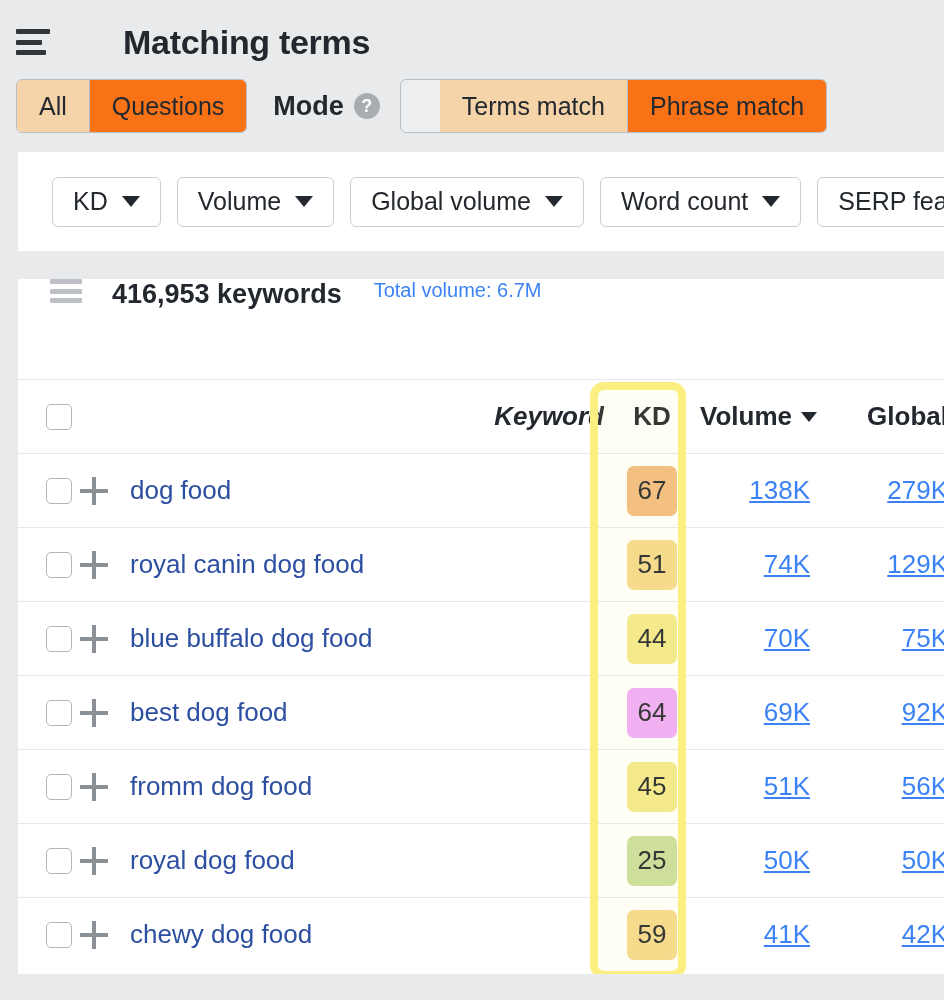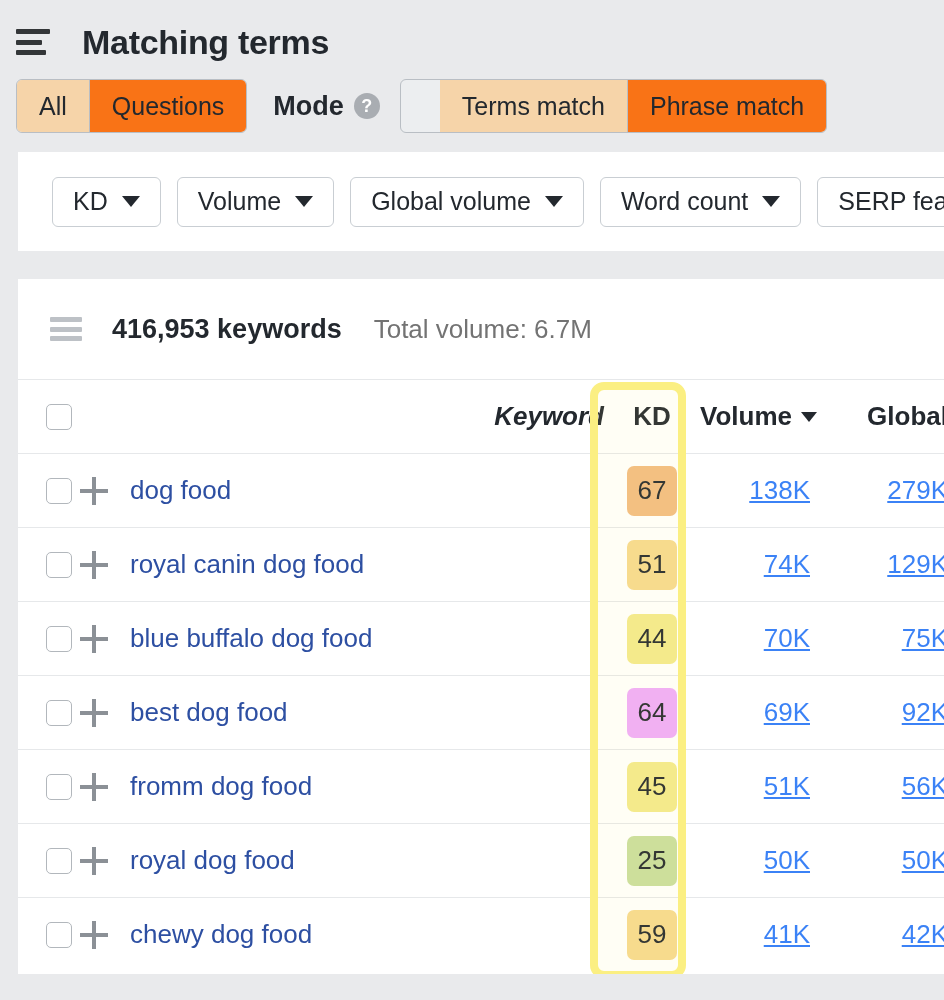--- a/index.html
+++ b/index.html
@@ -16,20 +16,21 @@
     color: #23282e;
     -webkit-font-smoothing: antialiased;
   }
 
   
   .page-header {
     display: flex;
     align-items: center;
     padding: 22px 0 0 16px;
     height: 62px;
+    gap: 41px;
   }
   .hamburger {
     width: 34px;
     height: 26px;
     display: flex;
     flex-direction: column;
     justify-content: space-between;
     cursor: pointer;
     flex: 0 0 auto;
   }
@@ -145,21 +146,21 @@
   
   .table-card {
     margin-top: 28px;
     height: 695px;
     position: relative;
     overflow: hidden;
   }
 
   .table-summary {
     display: flex;
-    align-items: center;
+    align-items: flex-start;
     height: 100px;
     padding-left: 32px;
   }
   .list-icon {
     width: 32px;
     height: 24px;
     display: flex;
     flex-direction: column;
     justify-content: space-between;
     cursor: pointer;
@@ -168,22 +169,22 @@
   .list-icon i { display: block; height: 5px; background: #bdc1c6; border-radius: 1px; width: 32px; }
 
   .kw-count {
     margin-left: 30px;
     font-size: 27px;
     font-weight: bold;
     white-space: nowrap;
   }
   .total-volume {
     margin-left: 32px;
-    font-size: 26px;
-    color: #737373;
+    font-size: 20px;
+    color: #3b82f6;
     white-space: nowrap;
   }
 
   
   table.kw-table {
     width: 100%;
     border-collapse: collapse;
     table-layout: fixed;
   }
   .kw-table th, .kw-table td {

